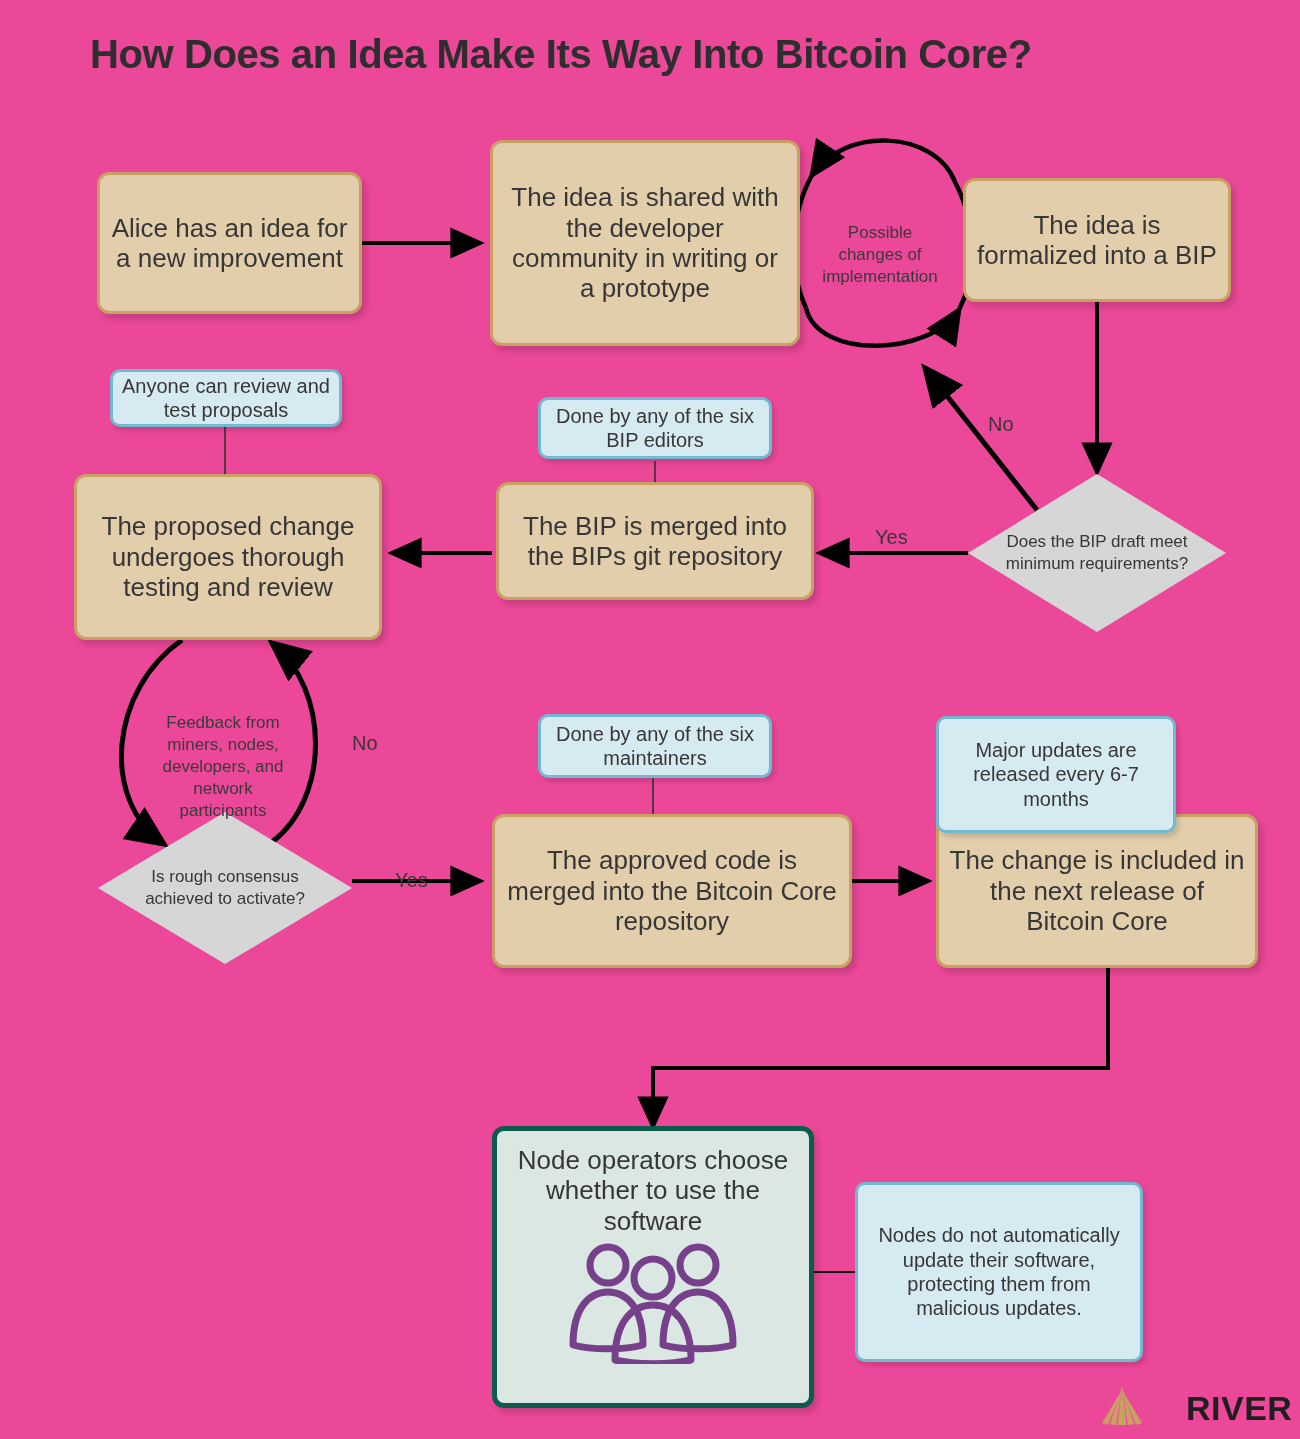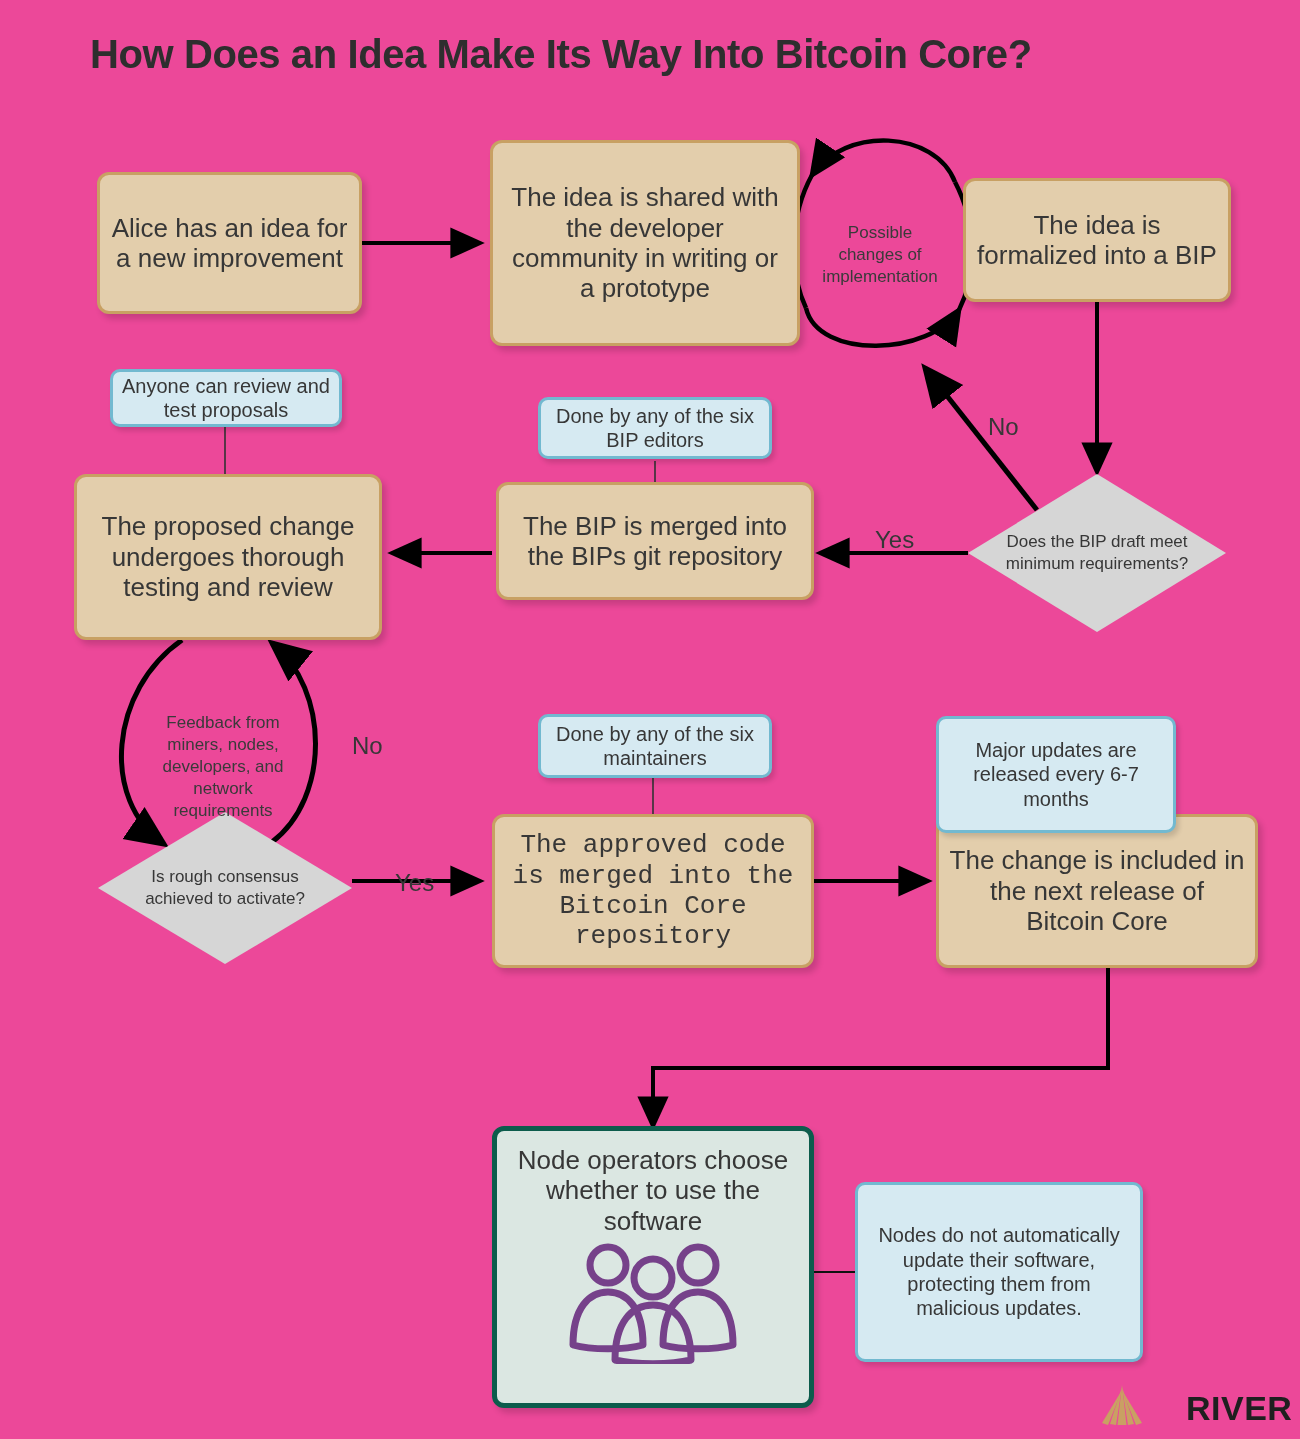--- a/index.html
+++ b/index.html
@@ -79,21 +79,21 @@
     z-index: 2;
     text-align: center;
     font-size: 17px;
     color: #373737;
     line-height: 1.3;
     width: 74%;
   }
   .edge-label {
     position: absolute;
     color: #373737;
-    font-size: 24px;
+    font-size: 20px;
     z-index: 4;
     white-space: pre-line;
     text-align: center;
     line-height: 1.25;
   }
   .loop-label {
     position: absolute;
     color: #3a3a3a;
     font-size: 17px;
     z-index: 4;
@@ -176,21 +176,21 @@
     <line x1="352" y1="881" x2="480" y2="881" stroke="#000" stroke-width="4" marker-end="url(#ah)"></line>
 
     <line x1="812" y1="881" x2="928" y2="881" stroke="#000" stroke-width="4" marker-end="url(#ah)"></line>
 
     <path d="M 1108 968 L 1108 1068 L 653 1068 L 653 1126" fill="none" stroke="#000" stroke-width="4" marker-end="url(#ah)"></path>
   </svg>
 
   <div class="loop-label" style="left:815px; top:198px; width:130px;">Possible changes of implementation</div>
   <div class="edge-label" style="left:988px; top:412px;">No</div>
   <div class="edge-label" style="left:875px; top:525px;">Yes</div>
-  <div class="loop-label" style="left:148px; top:688px; width:150px;">Feedback from miners, nodes, developers, and network requirements</div>
+  <div class="loop-label" style="left:148px; top:688px; width:150px;">Feedback from miners, nodes, developers, and network participants</div>
   <div class="edge-label" style="left:352px; top:731px;">No</div>
   <div class="edge-label" style="left:395px; top:868px;">Yes</div>
 
   <div class="node proc" style="left:97px; top:172px; width:265px; height:142px;">Alice has an idea for a new improvement</div>
 
   <div class="node proc" style="left:490px; top:140px; width:310px; height:206px;">The idea is shared with the developer community in writing or a prototype</div>
 
   <div class="node proc" style="left:963px; top:178px; width:268px; height:124px;">The idea is formalized into a BIP</div>
 
   <div class="diamond-wrap" style="left:968px; top:474px; width:258px; height:158px;">
@@ -200,21 +200,21 @@
 
   <div class="node proc" style="left:496px; top:482px; width:318px; height:118px;">The BIP is merged into the BIPs git repository</div>
 
   <div class="node proc" style="left:74px; top:474px; width:308px; height:166px;">The proposed change undergoes thorough testing and review</div>
 
   <div class="diamond-wrap" style="left:98px; top:812px; width:254px; height:152px;">
     <div class="diamond-shape"></div>
     <div class="diamond-label">Is rough consensus achieved to activate?</div>
   </div>
 
-  <div class="node proc" style="left:492px; top:814px; width:322px; height:154px;font-family:Liberation Mono, monospace;">The approved code is merged into the Bitcoin Core repository</div>
+  <div class="node proc" style="left:492px; top:814px; width:360px; height:154px;">The approved code is merged into the Bitcoin Core repository</div>
 
   <div class="node proc" style="left:936px; top:814px; width:322px; height:154px;">The change is included in the next release of Bitcoin Core</div>
 
   <div class="node terminal" style="left:492px; top:1126px; width:322px; height:282px;">
     <div>Node operators choose whether to use the software</div>
     <span class="people-icon">
       <svg width="180" height="122" viewBox="0 0 180 122" fill="none" stroke="#76418a" stroke-width="7" stroke-linejoin="round" stroke-linecap="round">
         <circle cx="45" cy="23" r="18"></circle>
         <path d="M10 103 C10 66 26 50 45 50 C64 50 80 66 80 103 C62 108 28 108 10 103 Z"></path>
         <circle cx="135" cy="23" r="18"></circle>

